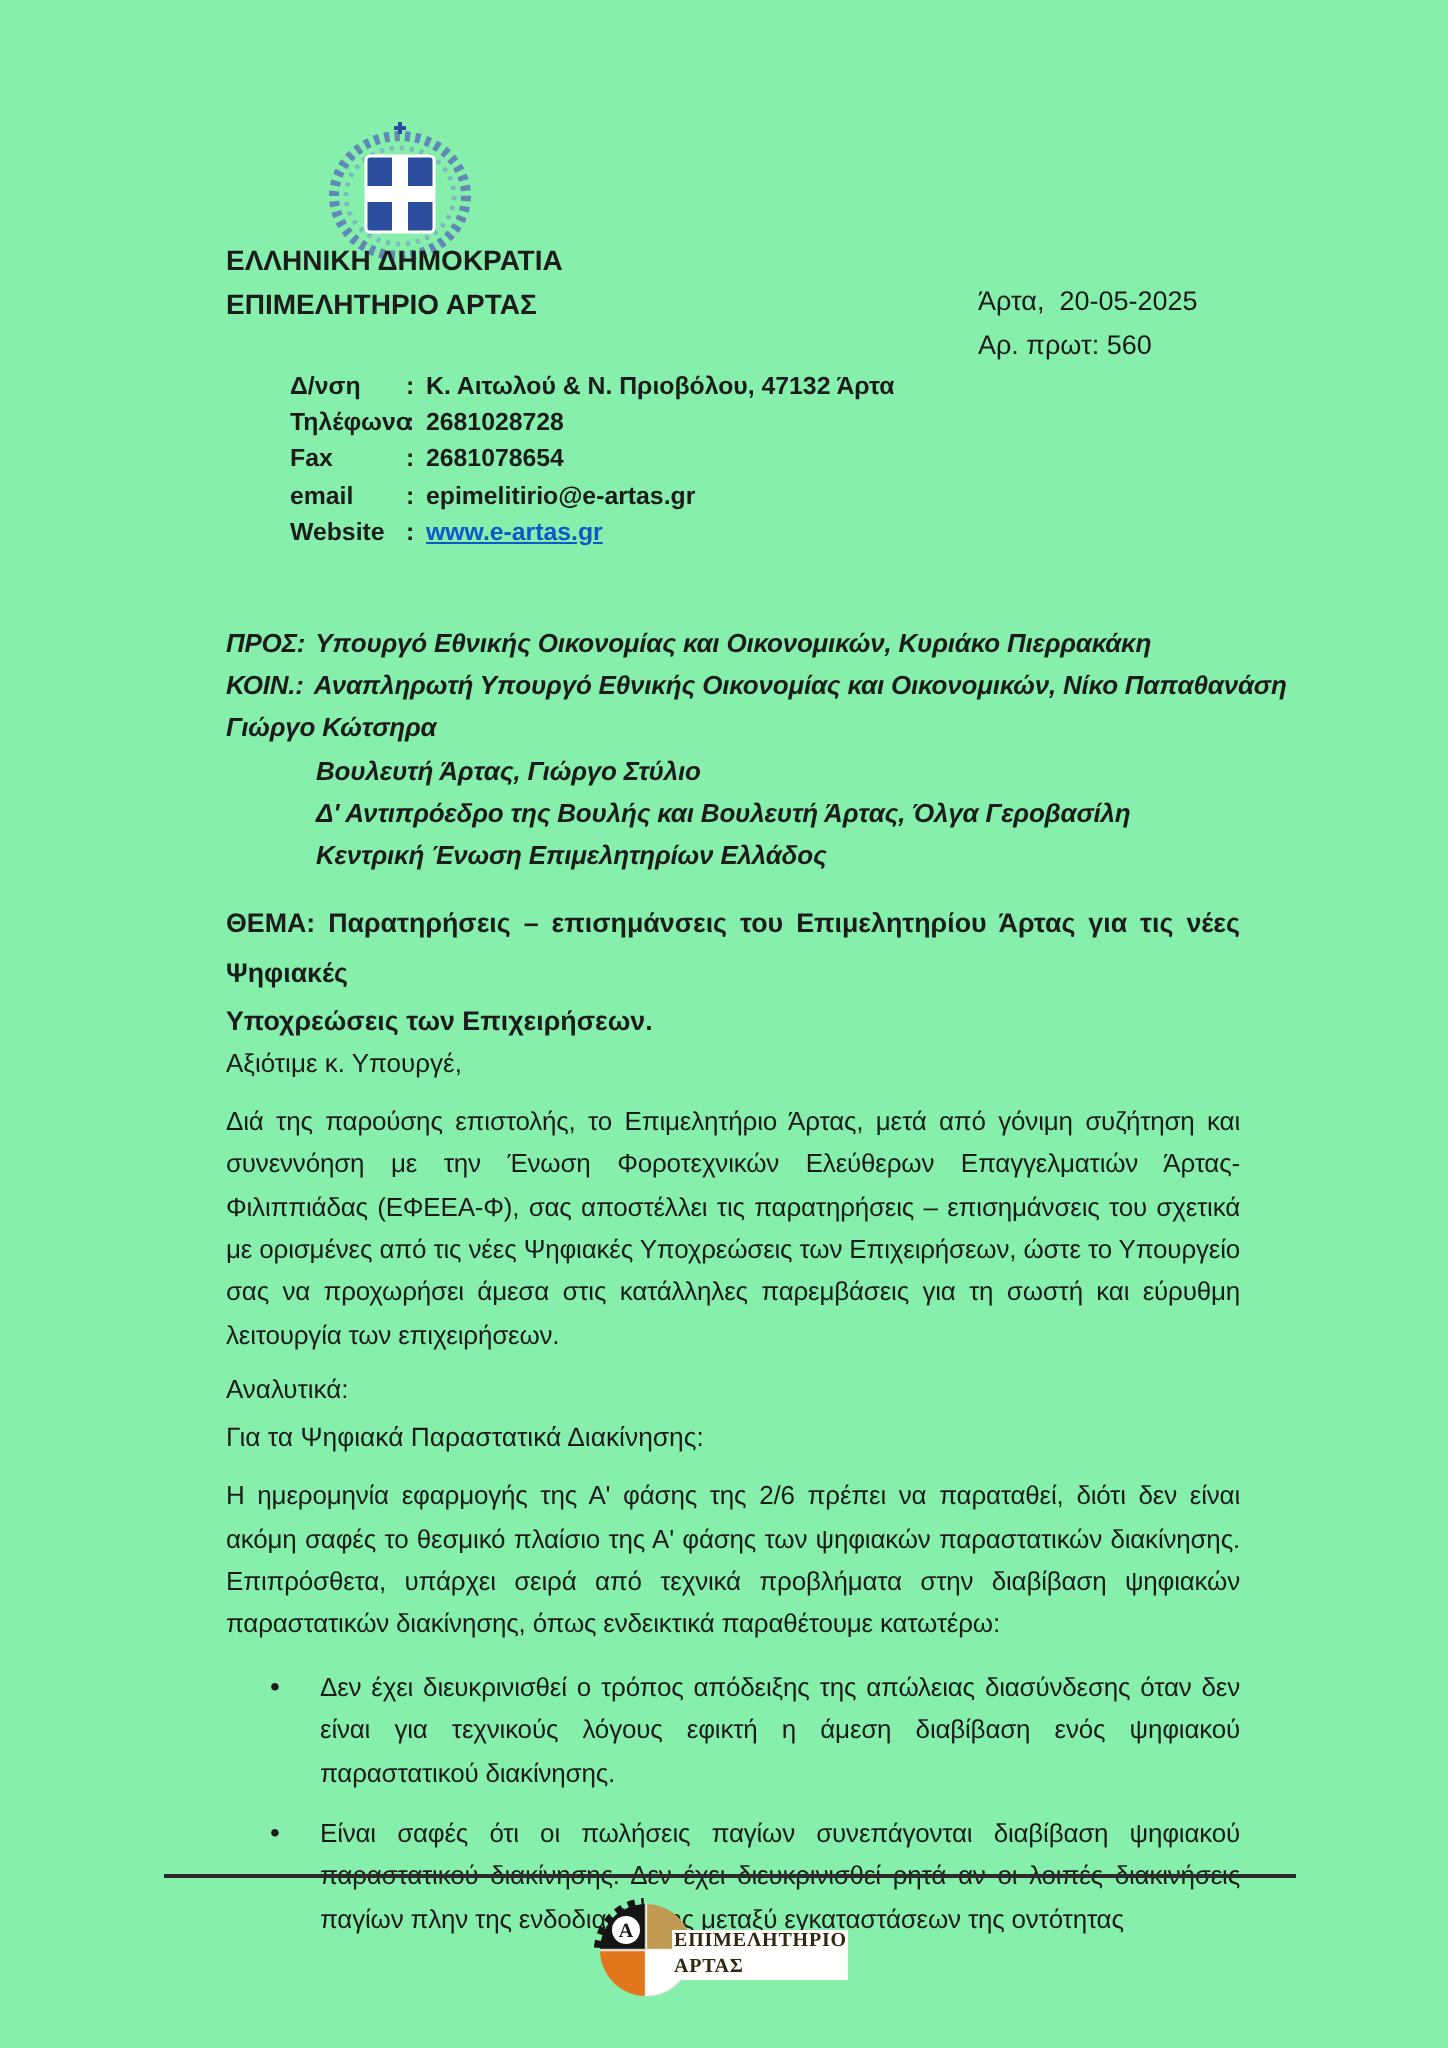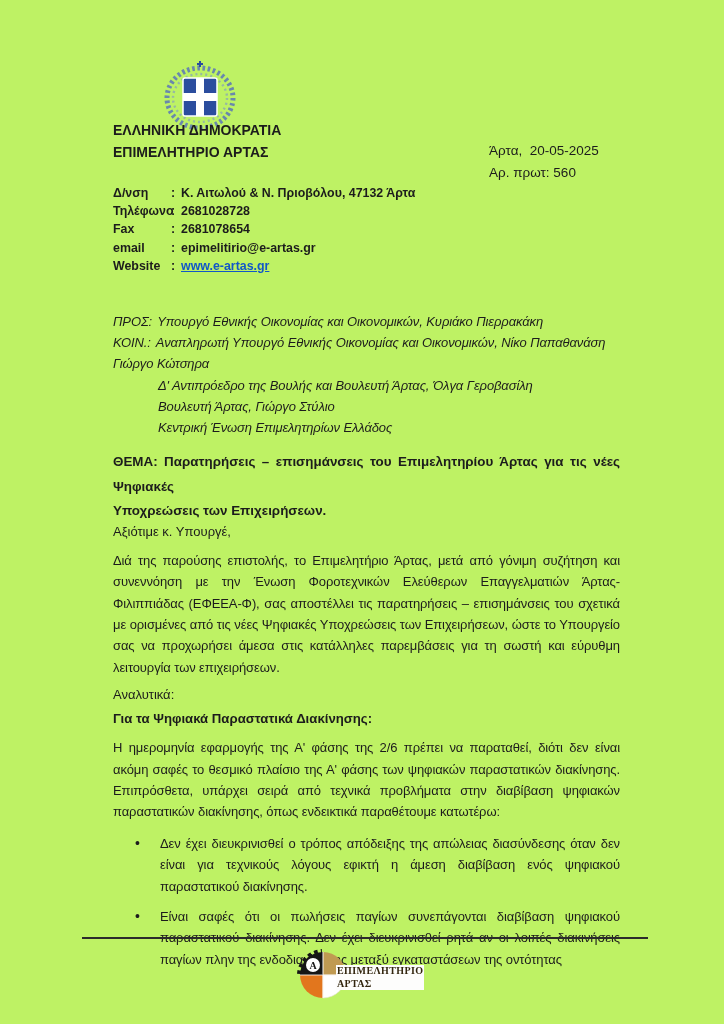--- a/index.html
+++ b/index.html
@@ -1,43 +1,43 @@
 <!DOCTYPE html>
 <html lang="el"><head>
 <meta charset="utf-8">
 <style>
   html,body{margin:0;padding:0;background:#ffffff;}
   .page{
     position:relative;width:724px;height:1024px;overflow:hidden;
-    background:#bef264;font-family:"Liberation Sans","DejaVu Sans",sans-serif;
+    background:#86efac;font-family:"Liberation Sans","DejaVu Sans",sans-serif;
     color:#1c1c1c;
   }
   
   .emblem{position:absolute;left:152px;top:58px;width:96px;height:78px;}
   .org-block{position:absolute;left:113px;top:119px;font-weight:bold;font-size:14px;line-height:22px;}
   .org-npdd{margin-left:30px;font-size:13px;}
   .date-block{position:absolute;left:489px;top:140px;font-weight:normal;font-size:13.5px;line-height:22px;}
   .contact{position:absolute;left:113px;top:184px;font-size:12.4px;font-weight:bold;line-height:18.2px;}
   .contact-row{display:flex;}
-  .c-label{width:58px;flex:0 0 58px;}
+  .c-label{width:58px;flex:0 0 58px;margin-left:32px;}
   .c-colon{width:10px;flex:0 0 10px;}
   .link{color:#1157c8;}
   a.link{cursor:pointer;}
   
   .col{position:absolute;left:113px;top:311px;width:507px;}
-  .recipients{font-size:13px;font-weight:normal;font-style:italic;line-height:21.2px;letter-spacing:-0.1px;white-space:nowrap;}
+  .recipients{font-size:13px;font-weight:bold;font-style:italic;line-height:21.2px;letter-spacing:-0.1px;white-space:nowrap;}
   .r-ind1{padding-left:32px;}
   .r-ind2{padding-left:45px;}
   .r-prefix{margin-right:5px;}
   .subject{margin-top:12px;font-size:13.4px;font-weight:bold;line-height:24.5px;text-align:justify;}
   .subject .l1{display:block;text-align:justify;text-align-last:justify;}
   .salutation{font-size:13px;}
   .para{margin-top:11px;font-size:13px;line-height:21.4px;text-align:justify;letter-spacing:-0.1px;}
   .analytika{margin-top:9px;font-size:13px;}
-  .section-heading{margin-top:9px;font-size:13.2px;font-weight:bold;}
+  .section-heading{margin-top:9px;font-size:13.2px;font-weight:normal;}
   .bullets{margin:10px 0 0 0;padding:0;list-style:none;}
   .bullets li{position:relative;padding-left:47px;margin-bottom:9px;font-size:13px;line-height:21.4px;text-align:justify;letter-spacing:-0.1px;}
   .bullets li::before{content:"\2022";position:absolute;left:22px;top:0;font-size:14px;}
   
   .footer-rule{position:absolute;left:82px;top:937px;width:566px;height:2px;background:#2b2b2b;}
   .footer-logo{position:absolute;left:296px;top:948px;width:150px;height:62px;}
   .logo-badge{position:absolute;left:0;top:0;}
   .logo-text{position:absolute;left:40px;top:17px;background:#fdfdfc;padding:0 1px;
     font-family:"Liberation Serif","DejaVu Serif",serif;font-weight:bold;color:#33260f;
     font-size:10px;line-height:12.5px;letter-spacing:0.4px;white-space:nowrap;}
@@ -97,22 +97,22 @@
   <div class="col">
 
     <div class="recipients">
       <div>
         <span class="r-prefix">ΠΡΟΣ:</span><span>Υπουργό Εθνικής Οικονομίας και Οικονομικών, Κυριάκο Πιερρακάκη</span>
       </div>
       <div>
         <span class="r-prefix">ΚΟΙΝ.:</span><span>Αναπληρωτή Υπουργό Εθνικής Οικονομίας και Οικονομικών, Νίκο Παπαθανάση</span>
       </div>
       <div>Γιώργο Κώτσηρα</div>
+      <div class="r-ind2">Βουλευτή Άρτας, Γιώργο Στύλιο</div>
       <div class="r-ind2">Δ' Αντιπρόεδρο της Βουλής και Βουλευτή Άρτας, Όλγα Γεροβασίλη</div>
-      <div class="r-ind2">Βουλευτή Άρτας, Γιώργο Στύλιο</div>
       <div class="r-ind2">Κεντρική Ένωση Επιμελητηρίων Ελλάδος</div>
     </div>
 
     <div class="subject">
       <span class="l1">ΘΕΜΑ: Παρατηρήσεις – επισημάνσεις του Επιμελητηρίου Άρτας για τις νέες Ψηφιακές</span>
       <span class="l2">Υποχρεώσεις των Επιχειρήσεων.</span>
     </div>
 
     <div class="salutation">Αξιότιμε κ. Υπουργέ,</div>
 

